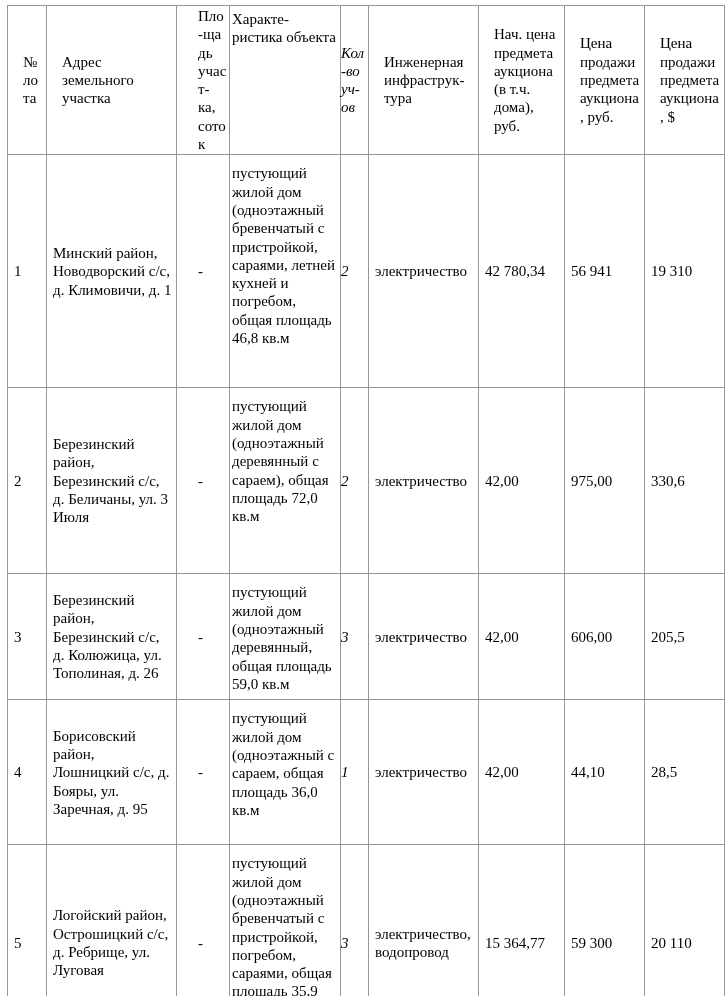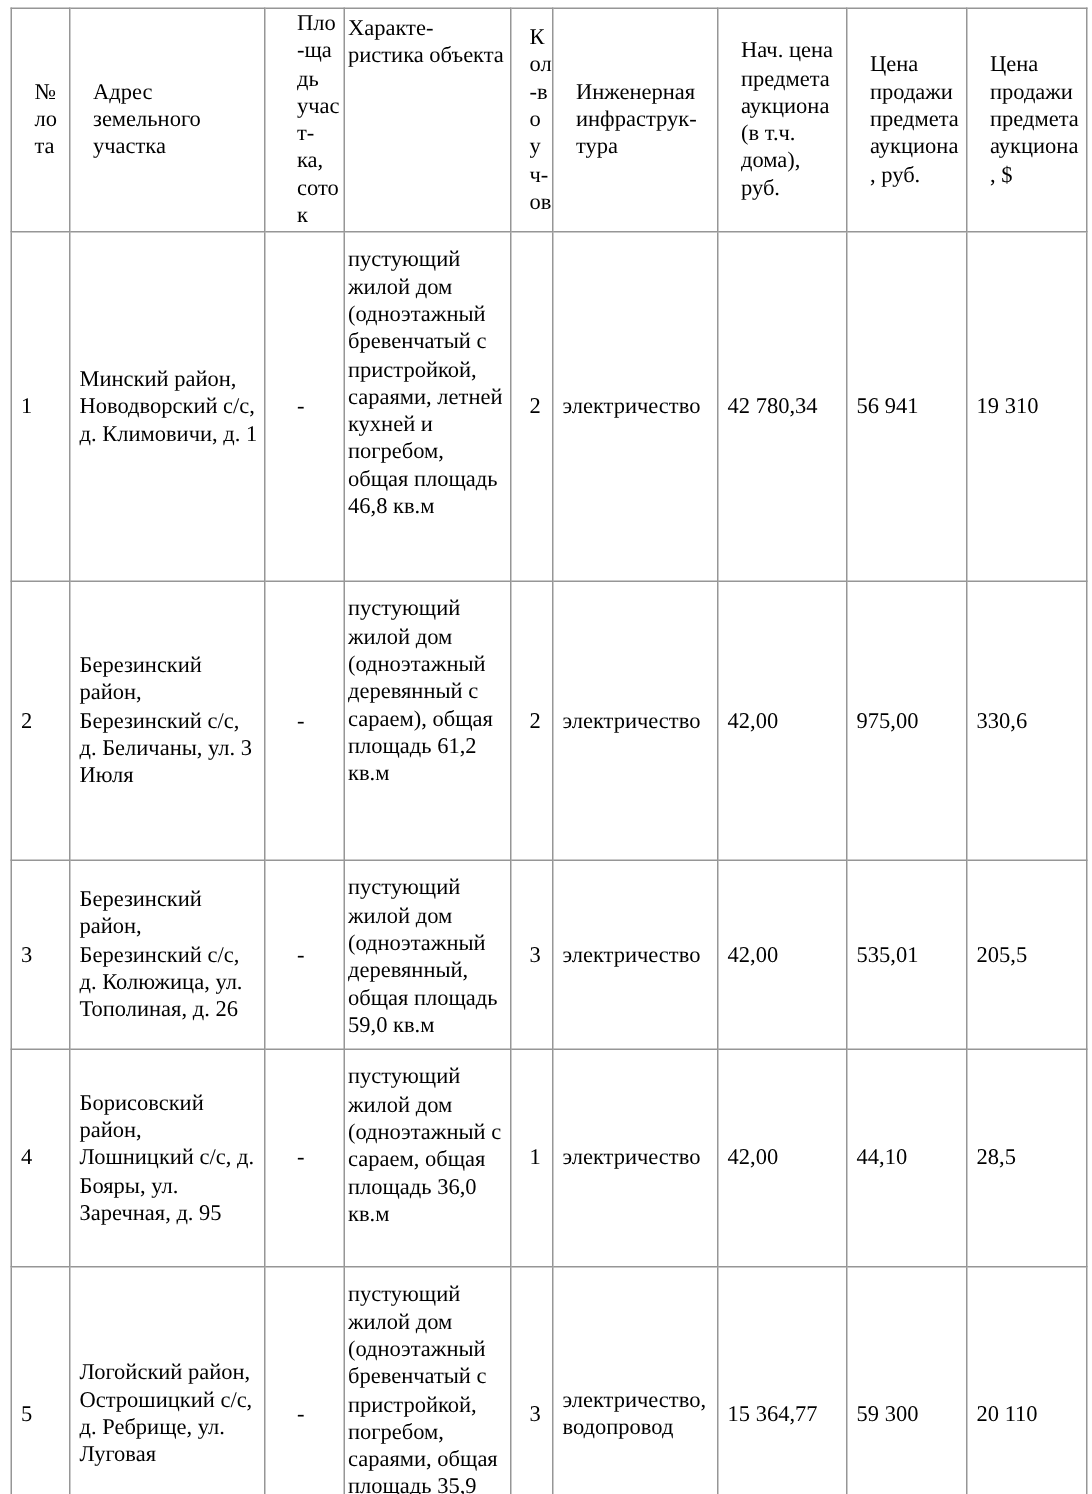--- a/index.html
+++ b/index.html
@@ -17,21 +17,21 @@
     border:1px solid #969696;
     padding:1px 2px 1px 6px;
     vertical-align:middle;
     text-align:left;
     font-weight:normal;
     word-wrap:break-word;
   }
   th{height:89px;padding-left:15px;}
   .col-desc{vertical-align:top;padding-top:9px;padding-left:2px;padding-right:2px;margin-left:40px;}
   th.col-desc{padding-top:4px;}
-  .col-part{padding-left:12px;padding-right:0;}
+  .col-part{padding-left:0;padding-right:0;font-style:italic;}
   .col-area{padding-left:21px;}
   tr.row-0 td{height:222px;}
   tr.row-1 td{height:175px;}
   tr.row-2 td{height:115px;}
   tr.row-3 td{height:134px;}
   tr.row-4 td{height:185px;}
   tr.row-5 td{height:48px;vertical-align:middle;}
   tr.row-5 td.col-desc{vertical-align:middle;padding-top:1px;}
 </style>
 </head>
@@ -71,36 +71,36 @@
       <td class="col-part">2</td>
       <td>электричество</td>
       <td>42 780,34</td>
       <td>56 941</td>
       <td>19 310</td>
     </tr>
     <tr class="row-1">
       <td>2</td>
       <td>Березинский район, Березинский с/с, д. Беличаны, ул. 3 Июля</td>
       <td class="col-area">-</td>
-      <td class="col-desc">пустующий жилой дом (одноэтажный деревянный с сараем), общая площадь 61,2 кв.м</td>
+      <td class="col-desc">пустующий жилой дом (одноэтажный деревянный с сараем), общая площадь 72,0 кв.м</td>
       <td class="col-part">2</td>
       <td>электричество</td>
       <td>42,00</td>
       <td>975,00</td>
       <td>330,6</td>
     </tr>
     <tr class="row-2">
       <td>3</td>
       <td>Березинский район, Березинский с/с, д. Колюжица, ул. Тополиная, д. 26</td>
       <td class="col-area">-</td>
       <td class="col-desc">пустующий жилой дом (одноэтажный деревянный, общая площадь 59,0 кв.м</td>
       <td class="col-part">3</td>
       <td>электричество</td>
       <td>42,00</td>
-      <td>535,01</td>
+      <td>606,00</td>
       <td>205,5</td>
     </tr>
     <tr class="row-3">
       <td>4</td>
       <td>Борисовский район, Лошницкий с/с, д. Бояры, ул. Заречная, д. 95</td>
       <td class="col-area">-</td>
       <td class="col-desc">пустующий жилой дом (одноэтажный с сараем, общая площадь 36,0 кв.м</td>
       <td class="col-part">1</td>
       <td>электричество</td>
       <td>42,00</td>

